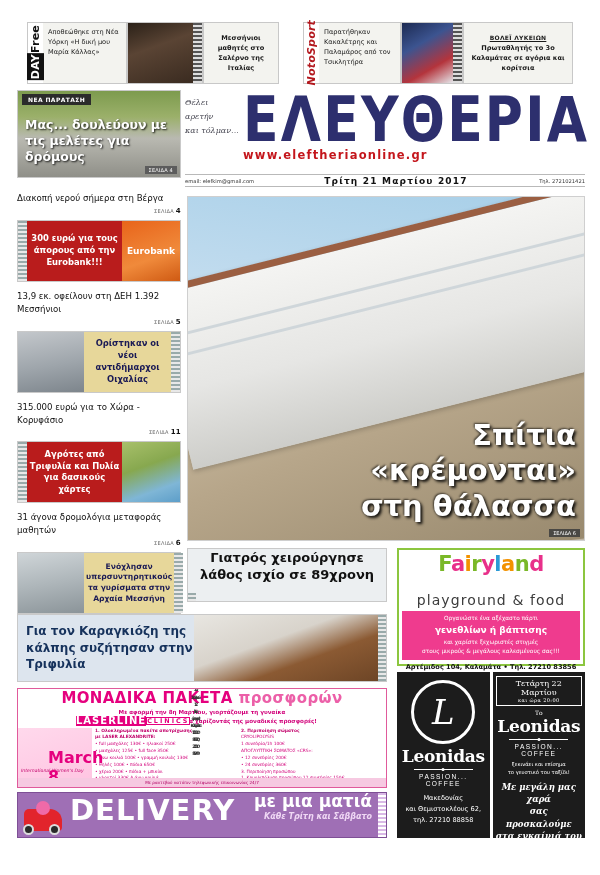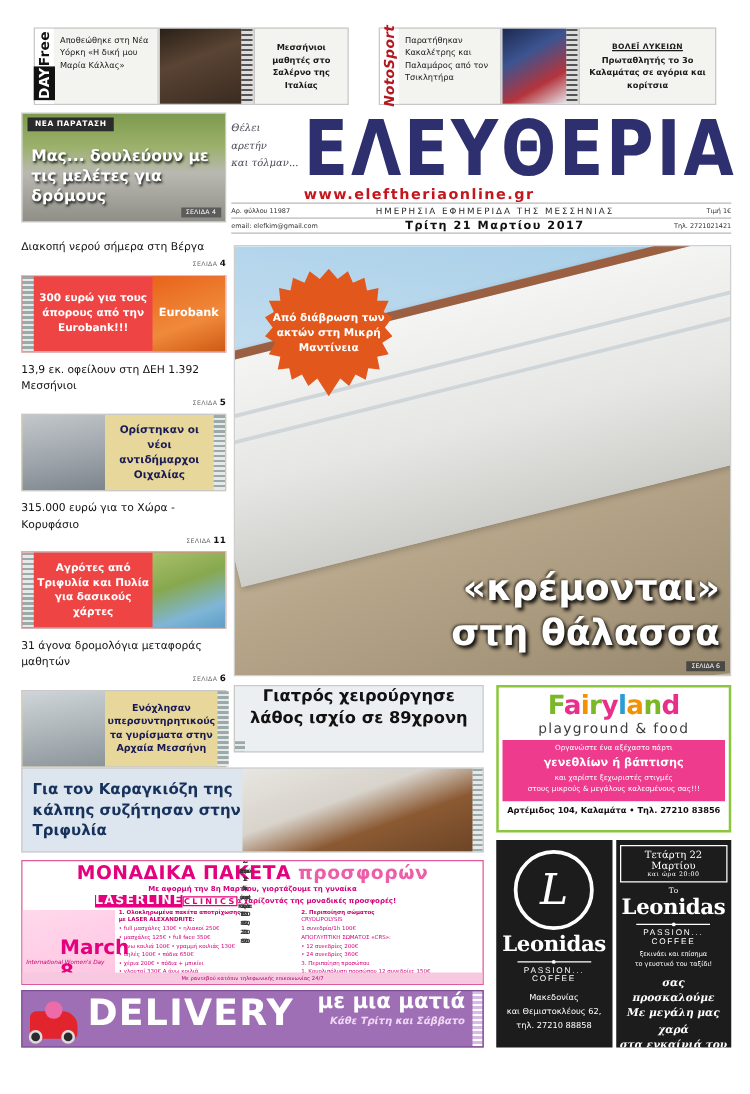--- a/index.html
+++ b/index.html
@@ -53,21 +53,21 @@
   .teaser1 .kicker{position:absolute;left:4px;top:3px;background:#2b2b2b;color:#fff;font-size:6px;font-weight:bold;padding:2px 6px;letter-spacing:.4px;}
   .teaser1 .hl{position:absolute;left:7px;top:26px;width:150px;color:#fff;font-weight:bold;font-size:12.5px;line-height:1.28;text-shadow:1px 1px 2px rgba(0,0,0,.85);}
   .pagetag{position:absolute;right:3px;bottom:3px;background:#5c5c5c;color:#fff;font-size:5px;padding:1px 4px;letter-spacing:.2px;}
 
   
   .leftcol{position:absolute;left:17px;top:190px;width:164px;}
   .brief{font-size:8.6px;line-height:1.5;color:#111;padding:2px 0 0;}
   .briefpage{text-align:right;font-size:5px;color:#666;letter-spacing:.3px;margin:2px 0 5px;}
   .briefpage b{font-size:7px;color:#111;}
   .adbox{width:164px;height:62px;border:1px solid #c9c9c9;box-sizing:border-box;display:flex;position:relative;margin-bottom:6px;}
-  .adbox.blue{background:#ef4444;}
+  .adbox.blue{background:#b91c1c;}
   .adbox.gold{background:#e7d79a;}
   .adbox .vlab{width:9px;flex:0 0 9px;background:repeating-linear-gradient(180deg,#9aa 0 2px,#e8e8e8 2px 4px);}
   .adbox .txt{flex:1;display:flex;align-items:center;justify-content:center;text-align:center;font-weight:bold;font-size:8.4px;line-height:1.42;padding:2px;}
   .adbox.blue .txt{color:#fff;}
   .adbox.gold .txt{color:#1a1a55;}
   .adbox .im{width:58px;flex:0 0 58px;}
   .adbox .im.w70{width:66px;flex:0 0 66px;}
   .bankword{position:absolute;left:0;right:0;top:50%;transform:translateY(-50%);text-align:center;color:#fff;font-weight:bold;font-size:9px;}
 
   
@@ -87,21 +87,21 @@
   .docbox .hl{flex:1;text-align:center;font-weight:bold;font-size:13px;line-height:1.32;color:#111;padding:0 4px;}
   .docbox .vlab{width:8px;flex:0 0 8px;background:repeating-linear-gradient(180deg,#9aa 0 2px,#e8e8e8 2px 4px);align-self:stretch;}
 
   
   .fairy{position:absolute;left:397px;top:548px;width:188px;height:118px;border:2px solid #8cc63f;background:#fff;box-sizing:border-box;text-align:center;padding:4px 3px 3px;}
   .fairy .brand{font-weight:bold;font-size:21px;line-height:1;letter-spacing:-.5px;}
   .fairy .brand .g{color:#7ab828;}
   .fairy .brand .p{color:#e8308a;}
   .fairy .brand .o{color:#f39200;}
   .fairy .brand .b{color:#2b9ad6;}
-  .fairy .sub{font-size:11px;color:#3b3b3b;letter-spacing:1.1px;margin-top:1px;}
+  .fairy .sub{font-size:14px;color:#3b3b3b;letter-spacing:1.1px;margin-top:17px;}
   .fairy .pink{background:#ef3b8e;color:#fff;margin-top:3px;padding:3px 2px 4px;font-size:5.8px;line-height:1.5;}
   .fairy .pink .big{font-size:9px;font-weight:bold;display:block;margin:1px 0;}
   .fairy .addr{font-size:6.6px;font-weight:bold;color:#111;margin-top:3px;}
 
   
   .karag{position:absolute;left:17px;top:614px;width:370px;height:68px;border:1px solid #c9c9c9;box-sizing:border-box;display:flex;background:#dde5ee;}
   .karag .hl{width:176px;flex:0 0 176px;display:flex;align-items:center;font-weight:bold;font-size:12px;line-height:1.4;color:#16325c;padding-left:8px;box-sizing:border-box;}
   .karag .im{flex:1;}
   .karag .vlab{width:8px;flex:0 0 8px;background:repeating-linear-gradient(180deg,#9aa 0 2px,#e8e8e8 2px 4px);}
 
@@ -207,25 +207,20 @@
       <span>Λ</span>
       <span>Ε</span>
       <span>Υ</span>
       <span>Θ</span>
       <span>Ε</span>
       <span>Ρ</span>
       <span>Ι</span>
       <span>Α</span>
     </div>
     <div class="site">www.eleftheriaonline.gr</div>
-    <div class="mline a">
-      <div class="l">Αρ. φύλλου 11987</div>
-      <div class="c">ΗΜΕΡΗΣΙΑ ΕΦΗΜΕΡΙΔΑ ΤΗΣ ΜΕΣΣΗΝΙΑΣ</div>
-      <div class="r">Τιμή 1€</div>
-    </div>
     <div class="mline b">
       <div class="l">email: elefkim@gmail.com</div>
       <div class="c date">Τρίτη 21 Μαρτίου 2017</div>
       <div class="r">Τηλ. 2721021421</div>
     </div>
   </div>
 
   <div class="leftcol">
 
     <div class="brief">Διακοπή νερού σήμερα στη Βέργα</div>
@@ -284,22 +279,22 @@
       <b>4</b>
     </div>
   </div>
 
   <div class="mainphoto">
     <div class="mp-sky"></div>
     <div class="mp-cliff"></div>
     <div class="mp-house"></div>
     <div class="mp-rail"></div>
     <div class="mp-rail r2"></div>
-    <div class="burst">Από διάβρωση των ακτών στη Μικρή Μαντίνεια</div>
     <div class="mp-hl">
+      <div>Σπίτια</div>
       <div>«κρέμονται»</div>
       <div>στη θάλασσα</div>
     </div>
     <div class="mp-page">ΣΕΛΙΔΑ 6</div>
   </div>
 
   <div class="docbox">
     <div class="hl">Γιατρός χειρούργησε λάθος ισχίο σε 89χρονη</div>
     <div class="vlab"></div>
   </div>
@@ -408,21 +403,21 @@
         <div class="d1">Τετάρτη 22 Μαρτίου</div>
         <div class="d2">και ώρα 20:00</div>
       </div>
       <div class="to">Το</div>
       <div class="nm">Leonidas</div>
       <div class="rule"></div>
       <div class="pas">PASSION... COFFEE</div>
       <div class="line">ξεκινάει και επίσημα</div>
       <div class="line" style="margin-top:0">το γευστικό του ταξίδι!</div>
       <div class="inv">
+        <div>Με μεγάλη μας χαρά</div>
         <div>σας προσκαλούμε</div>
-        <div>Με μεγάλη μας χαρά</div>
         <div>στα εγκαίνιά του</div>
       </div>
 
     </div>
   </div>
 
 </div>
 
 </body></html>

